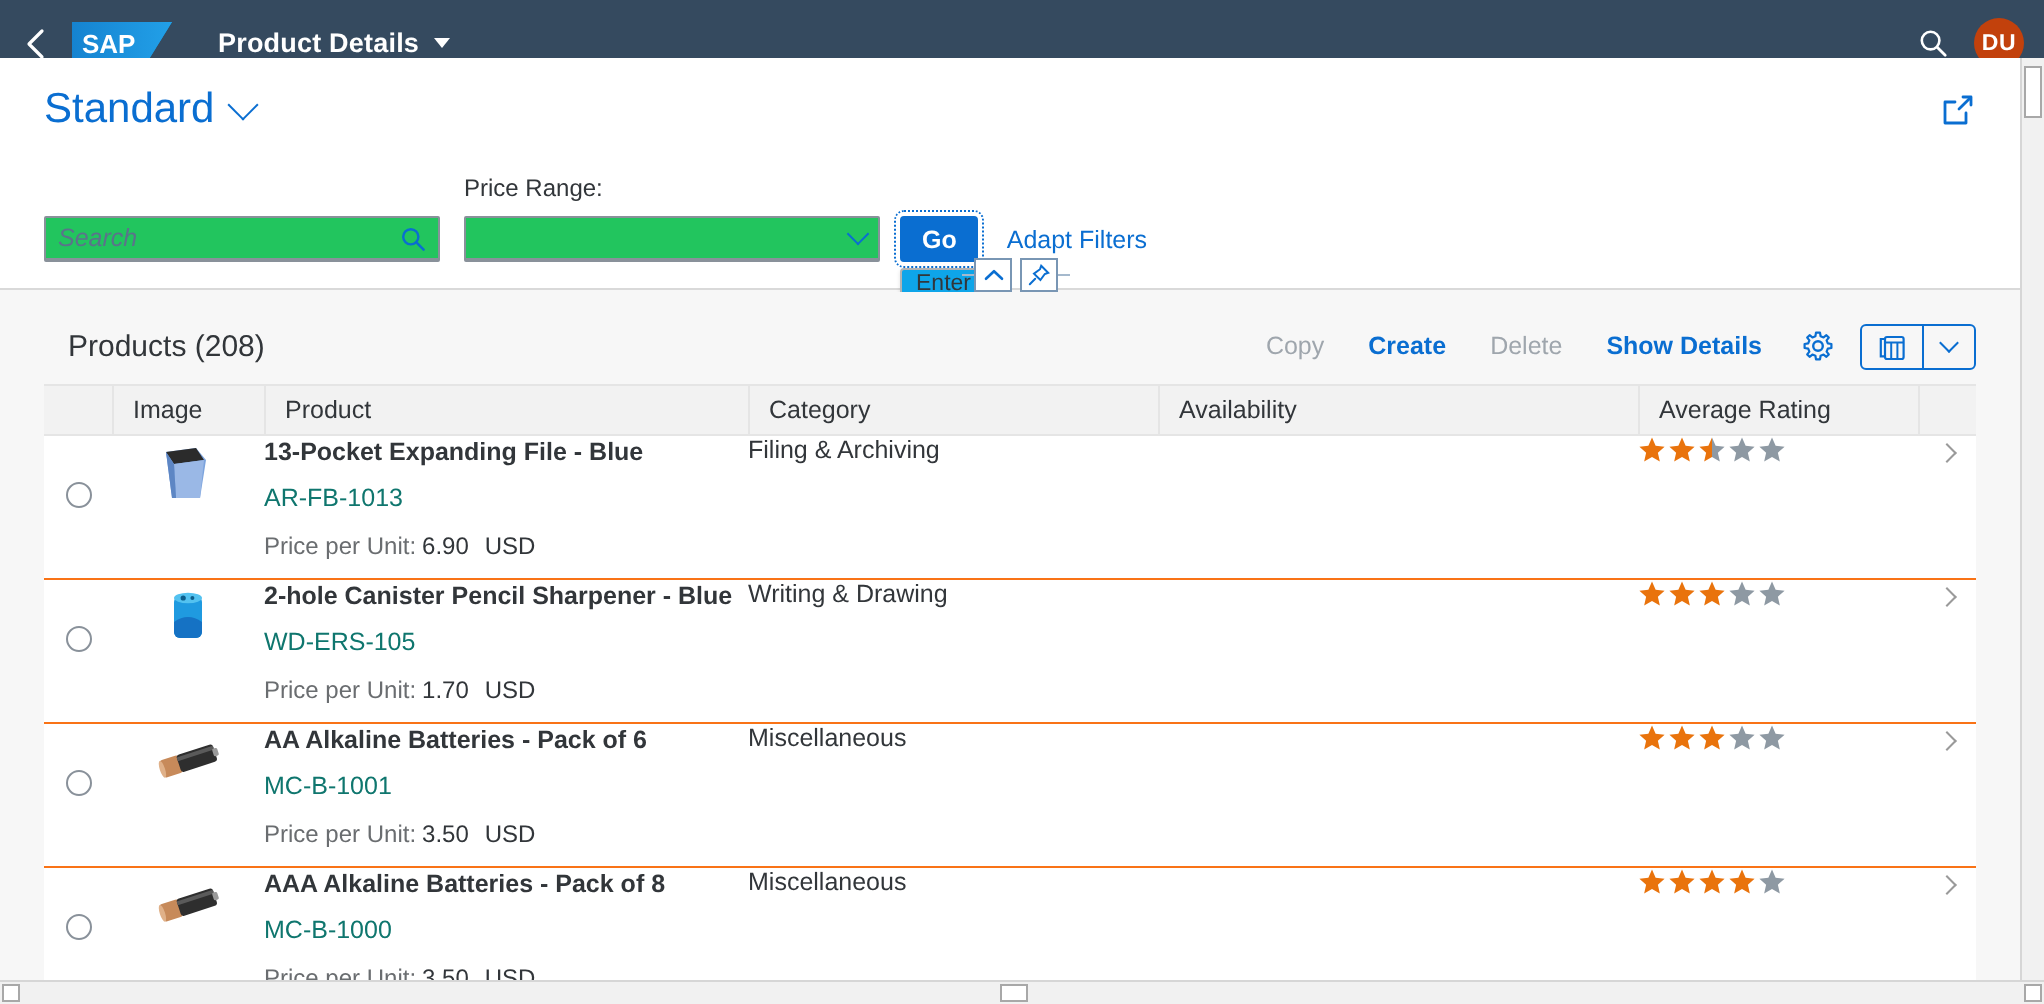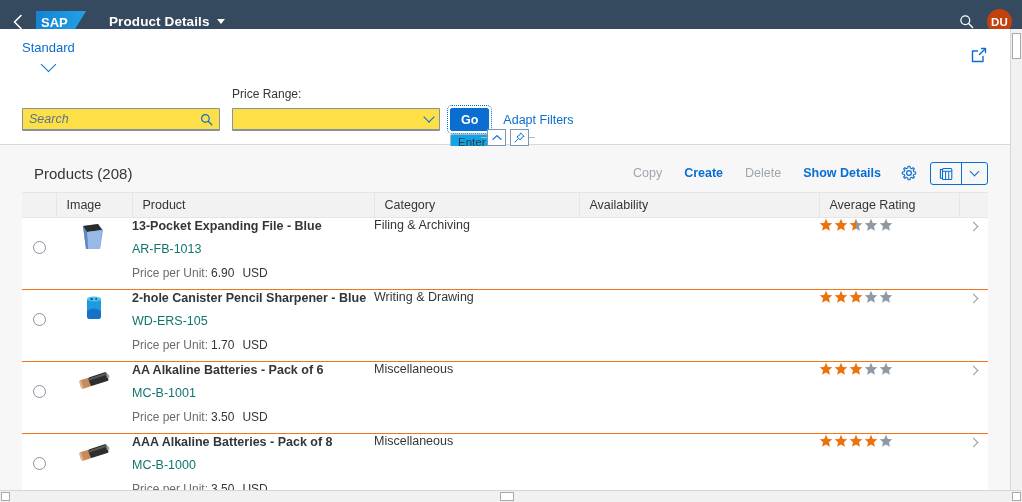--- a/index.html
+++ b/index.html
@@ -50,21 +50,21 @@
   }
 
   
   .page-head {
     position: absolute; left: 0; top: 29px; width: 1010px; height: 52px;
     background: #ffffff;
     display: flex; align-items: center; padding: 0 18px 0 22px;
   }
   .variant {
     display: flex; align-items: center; gap: 9px;
-    color: #0a6ed1; font-size: 13px; cursor: pointer; flex-direction: column;
+    color: #0a6ed1; font-size: 21px; cursor: pointer;
   }
   .chev {
     width: 11px; height: 11px; border-right: 1.6px solid #0a6ed1; border-bottom: 1.6px solid #0a6ed1;
     transform: rotate(45deg); margin-top: -5px;
   }
   .share-btn {
     margin-left: auto; width: 28px; height: 28px;
     display: flex; align-items: center; justify-content: center; cursor: pointer;
   }
 
@@ -72,21 +72,21 @@
   .filter-bar {
     position: absolute; left: 0; top: 81px; width: 1010px; height: 64px;
     background: #ffffff;
     border-bottom: 1px solid #d9d9d9;
   }
   .filters { display: flex; align-items: flex-end; padding: 6px 0 0 22px; gap: 0; }
   .filter-field { display: flex; flex-direction: column; }
   .filter-label { font-size: 12px; color: #32363a; margin-bottom: 6px; height: 15px; }
   .fctl {
     height: 23px; border: 1px solid #89919a; border-bottom: 2px solid #89919a;
-    background: #fde047; border-radius: 1px;
+    background: #22c55e; border-radius: 1px;
     display: flex; align-items: center; padding: 0 6px;
     font-size: 12.5px;
   }
   .fctl input {
     border: none; outline: none; width: 100%; font-size: 12.5px;
     font-family: "Liberation Sans", sans-serif; background: transparent; color: #32363a;
   }
   .fctl input::placeholder { color: #5b738b; font-style: italic; opacity: 1; }
   .sel-val { flex: 1; color: #32363a; }
   .ddchev {

